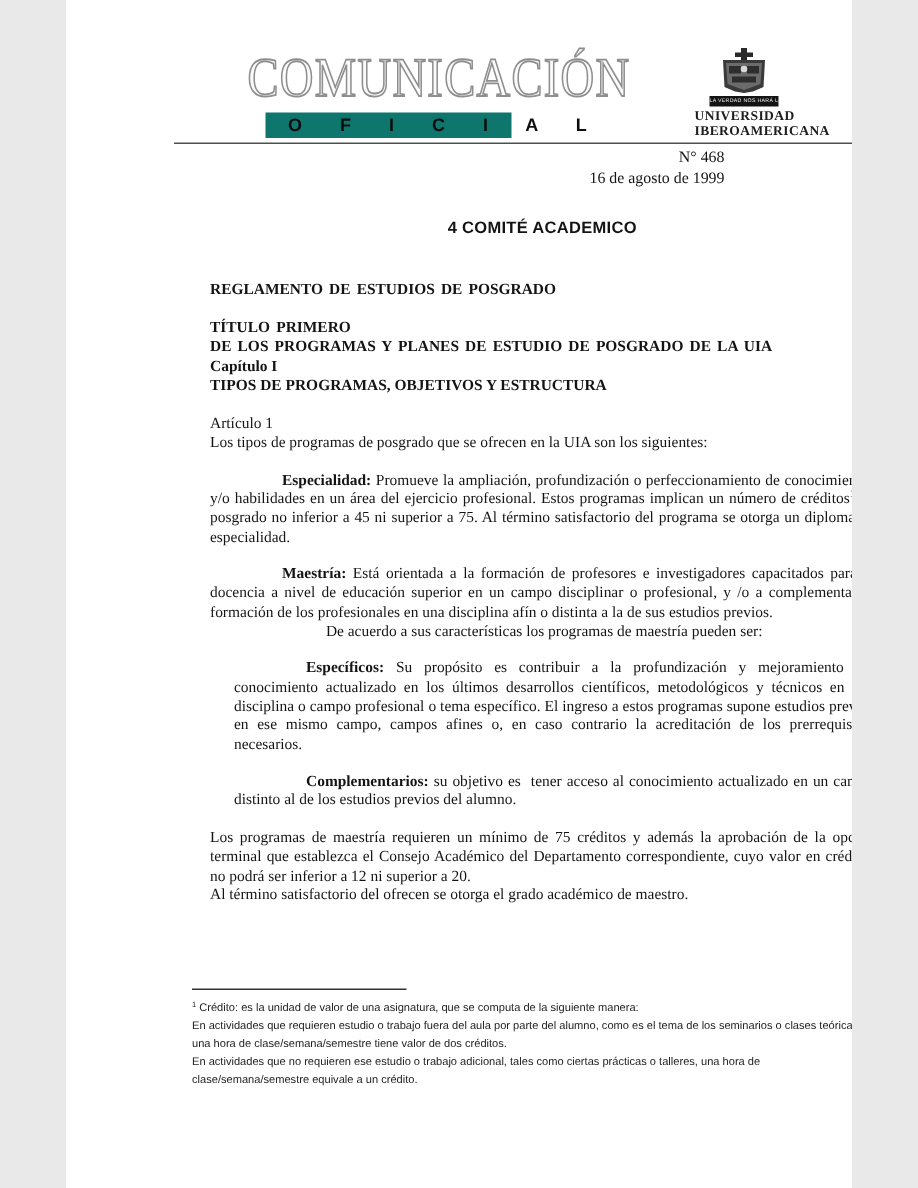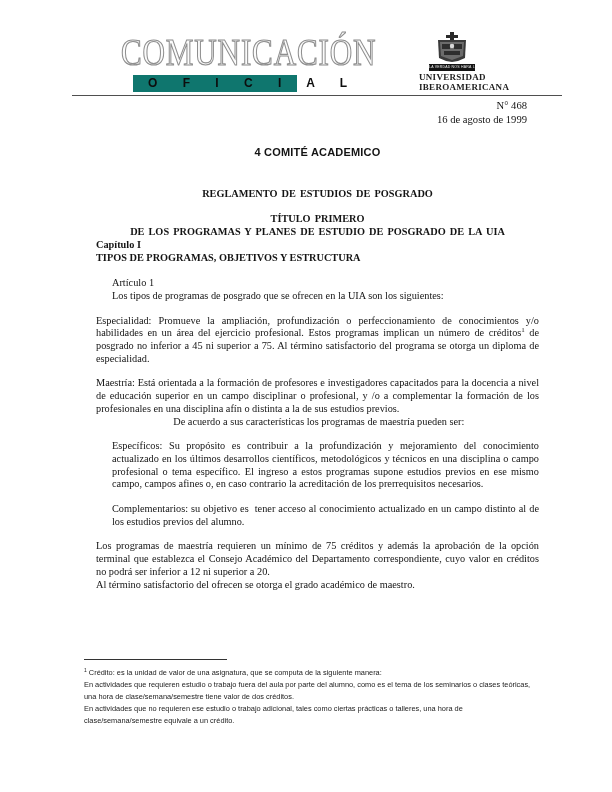--- a/index.html
+++ b/index.html
@@ -1,18 +1,18 @@
 <!DOCTYPE html>
 <html><head>
 <meta charset="utf-8">
 <style>
   * { margin:0; padding:0; box-sizing:border-box; }
   html,body { background:#e9e9e9; }
   .page {
-    position:relative; width:612px; height:792px; margin:0 auto;
+    position:relative; width:524px; height:792px; margin:0 auto;
     background:#ffffff; overflow:hidden;
     font-family:"Liberation Serif", serif; color:#141414;
   }
 
   
   .masthead { position:absolute; top:34px; left:121px; }
   .masthead-word {
     font-family:"Liberation Serif", serif;
     font-size:37px; line-height:38px; letter-spacing:1px;
     color:#fbfbfb; -webkit-text-stroke:1.2px #8f8f8f;
@@ -43,29 +43,29 @@
     position:absolute; top:99px; right:85px; text-align:right;
     font-size:10.6px; line-height:13.5px; color:#141414;
   }
 
   
   .content { position:absolute; top:142px; left:96px; width:443px; font-size:10.3px; line-height:12.7px; }
   .h-committee {
     text-align:center; font-family:"Liberation Sans", sans-serif;
     font-weight:bold; font-size:11px; letter-spacing:0.2px; margin-top:4px;
   }
-  .h-center { text-align:center; font-weight:bold; word-spacing:1.5px; }
+  .h-center { font-weight:bold; word-spacing:1.5px; }
   .h-reglamento { margin-top:29px; }
   .h-titulo { margin-top:13px; }
   .h-left { font-weight:bold; }
   .sec-capitulo { }
-  .sec-articulo { margin-top:13px;margin-left:16px; }
+  .sec-articulo { margin-top:13px; }
   .para { margin-top:12px; text-align:justify; }
   .para span { white-space:pre-wrap; }
-  .para .lead { font-weight:normal; }
+  .para .lead { font-weight:bold;margin-left:48px; }
   .indent { margin-left:16px; }
   .noteline { white-space:pre-wrap;text-align:center; }
   sup.ref { font-size:7px; line-height:0; vertical-align:4px; }
 
   
   .footnote {
     position:absolute; top:659px; left:84px; width:449px;
     font-family:"Liberation Sans", sans-serif; font-size:7.4px; line-height:12px; color:#222;
   }
   .footnote-rule { width:143px; border-top:1.3px solid #333; margin-bottom:4px; }

